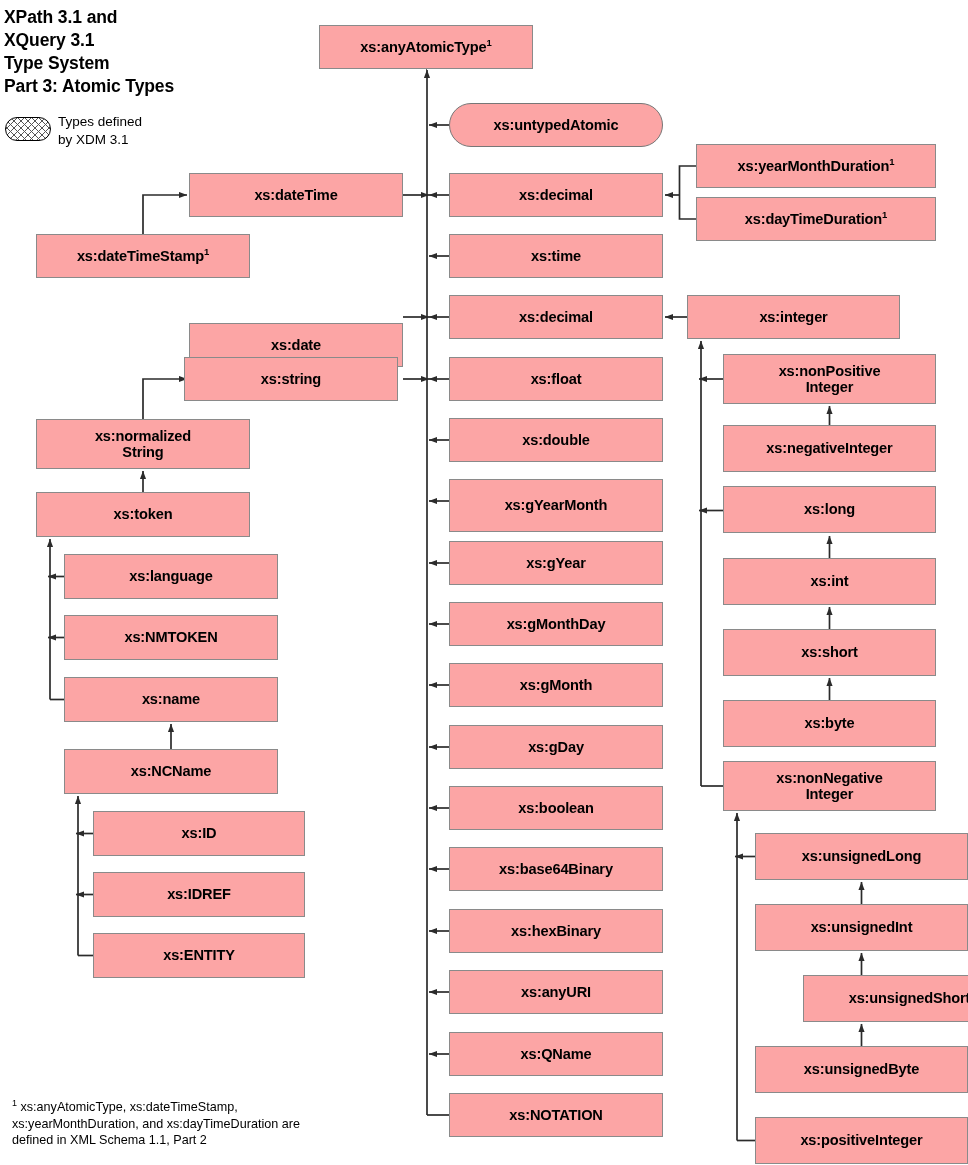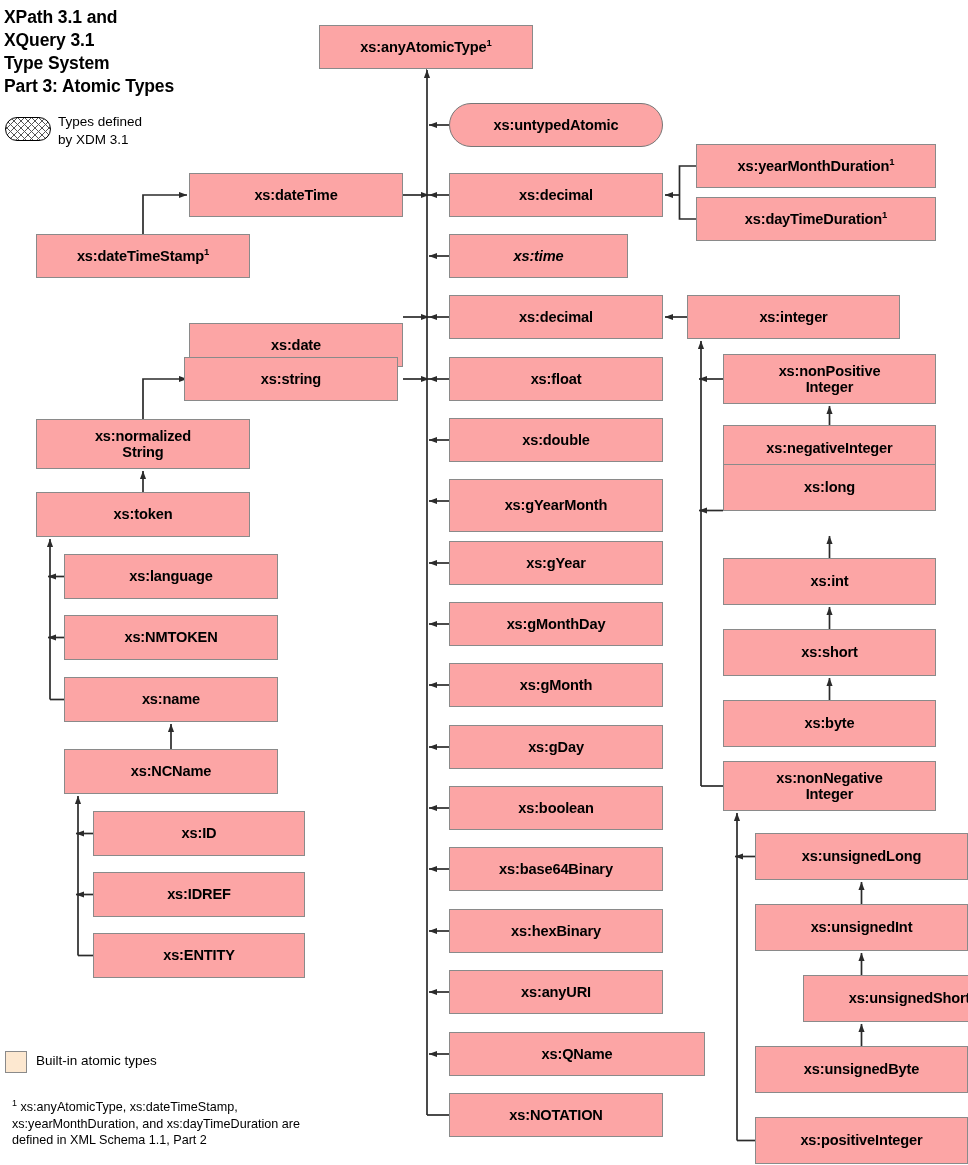--- a/index.html
+++ b/index.html
@@ -154,58 +154,54 @@
 String</span></div>
       <div class="node" style="left: 36px; top: 492px; width: 214px; height: 45px;"><span class="lbl">xs:token</span></div>
       <div class="node" style="left: 64px; top: 554px; width: 214px; height: 45px;"><span class="lbl">xs:language</span></div>
       <div class="node" style="left: 64px; top: 615px; width: 214px; height: 45px;"><span class="lbl">xs:NMTOKEN</span></div>
       <div class="node" style="left: 64px; top: 677px; width: 214px; height: 45px;"><span class="lbl">xs:name</span></div>
       <div class="node" style="left: 64px; top: 749px; width: 214px; height: 45px;"><span class="lbl">xs:NCName</span></div>
       <div class="node" style="left: 93px; top: 811px; width: 212px; height: 45px;"><span class="lbl">xs:ID</span></div>
       <div class="node" style="left: 93px; top: 872px; width: 212px; height: 45px;"><span class="lbl">xs:IDREF</span></div>
       <div class="node" style="left: 93px; top: 933px; width: 212px; height: 45px;"><span class="lbl">xs:ENTITY</span></div>
       <div class="node" style="left: 449px; top: 173px; width: 214px; height: 44px;"><span class="lbl">xs:decimal</span></div>
-      <div class="node" style="left: 449px; top: 234px; width: 179px; height: 44px; font-style: italic;"><span class="lbl">xs:time</span></div>
+      <div class="node" style="left: 449px; top: 234px; width: 214px; height: 44px;"><span class="lbl">xs:time</span></div>
       <div class="node" style="left: 449px; top: 295px; width: 214px; height: 44px;"><span class="lbl">xs:decimal</span></div>
       <div class="node" style="left: 449px; top: 357px; width: 214px; height: 44px;"><span class="lbl">xs:float</span></div>
       <div class="node" style="left: 449px; top: 418px; width: 214px; height: 44px;"><span class="lbl">xs:double</span></div>
       <div class="node" style="left: 449px; top: 479px; width: 214px; height: 53px;"><span class="lbl">xs:gYearMonth</span></div>
       <div class="node" style="left: 449px; top: 541px; width: 214px; height: 44px;"><span class="lbl">xs:gYear</span></div>
       <div class="node" style="left: 449px; top: 602px; width: 214px; height: 44px;"><span class="lbl">xs:gMonthDay</span></div>
       <div class="node" style="left: 449px; top: 663px; width: 214px; height: 44px;"><span class="lbl">xs:gMonth</span></div>
       <div class="node" style="left: 449px; top: 725px; width: 214px; height: 44px;"><span class="lbl">xs:gDay</span></div>
       <div class="node" style="left: 449px; top: 786px; width: 214px; height: 44px;"><span class="lbl">xs:boolean</span></div>
       <div class="node" style="left: 449px; top: 847px; width: 214px; height: 44px;"><span class="lbl">xs:base64Binary</span></div>
       <div class="node" style="left: 449px; top: 909px; width: 214px; height: 44px;"><span class="lbl">xs:hexBinary</span></div>
       <div class="node" style="left: 449px; top: 970px; width: 214px; height: 44px;"><span class="lbl">xs:anyURI</span></div>
-      <div class="node" style="left: 449px; top: 1032px; width: 256px; height: 44px;"><span class="lbl">xs:QName</span></div>
+      <div class="node" style="left: 449px; top: 1032px; width: 214px; height: 44px;"><span class="lbl">xs:QName</span></div>
       <div class="node" style="left: 449px; top: 1093px; width: 214px; height: 44px;"><span class="lbl">xs:NOTATION</span></div>
       <div class="node" style="left: 696px; top: 144px; width: 240px; height: 44px;"><span class="lbl">xs:yearMonthDuration<sup>1</sup></span></div>
       <div class="node" style="left: 696px; top: 197px; width: 240px; height: 44px;"><span class="lbl">xs:dayTimeDuration<sup>1</sup></span></div>
       <div class="node" style="left: 687px; top: 295px; width: 213px; height: 44px;"><span class="lbl">xs:integer</span></div>
       <div class="node" style="left: 723px; top: 354px; width: 213px; height: 50px;"><span class="lbl">xs:nonPositive
 Integer</span></div>
       <div class="node" style="left: 723px; top: 425px; width: 213px; height: 47px;"><span class="lbl">xs:negativeInteger</span></div>
-      <div class="node" style="left: 723px; top: 464px; width: 213px; height: 47px;"><span class="lbl">xs:long</span></div>
+      <div class="node" style="left: 723px; top: 486px; width: 213px; height: 47px;"><span class="lbl">xs:long</span></div>
       <div class="node" style="left: 723px; top: 558px; width: 213px; height: 47px;"><span class="lbl">xs:int</span></div>
       <div class="node" style="left: 723px; top: 629px; width: 213px; height: 47px;"><span class="lbl">xs:short</span></div>
       <div class="node" style="left: 723px; top: 700px; width: 213px; height: 47px;"><span class="lbl">xs:byte</span></div>
       <div class="node" style="left: 723px; top: 761px; width: 213px; height: 50px;"><span class="lbl">xs:nonNegative
 Integer</span></div>
       <div class="node" style="left: 755px; top: 833px; width: 213px; height: 47px;"><span class="lbl">xs:unsignedLong</span></div>
       <div class="node" style="left: 755px; top: 904px; width: 213px; height: 47px;"><span class="lbl">xs:unsignedInt</span></div>
       <div class="node" style="left: 755px; top: 975px; width: 213px; height: 47px; margin-left: 48px;"><span class="lbl">xs:unsignedShort</span></div>
       <div class="node" style="left: 755px; top: 1046px; width: 213px; height: 47px;"><span class="lbl">xs:unsignedByte</span></div>
       <div class="node" style="left: 755px; top: 1117px; width: 213px; height: 47px;"><span class="lbl">xs:positiveInteger</span></div>
     </div>
 
-  <div id="builtin-legend">
-    <div class="swatch"></div>
-    <div class="ltxt">Built-in atomic types</div>
-  </div>
 
   <div id="footnote">
     <span class="fn-sup">1</span>
     <span>xs:anyAtomicType, xs:dateTimeStamp,</span><br>
     <span>xs:yearMonthDuration, and xs:dayTimeDuration are</span><br>
     <span>defined in XML Schema 1.1, Part 2</span>
   </div>
 
 </div>
 

